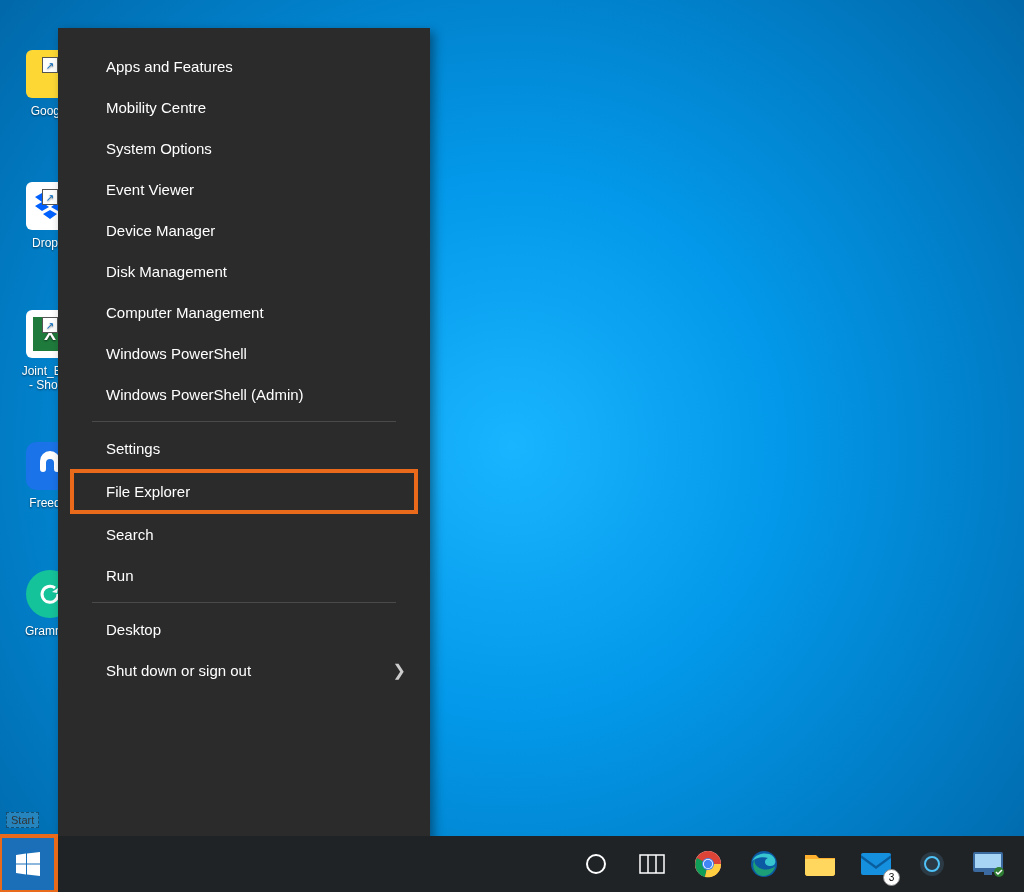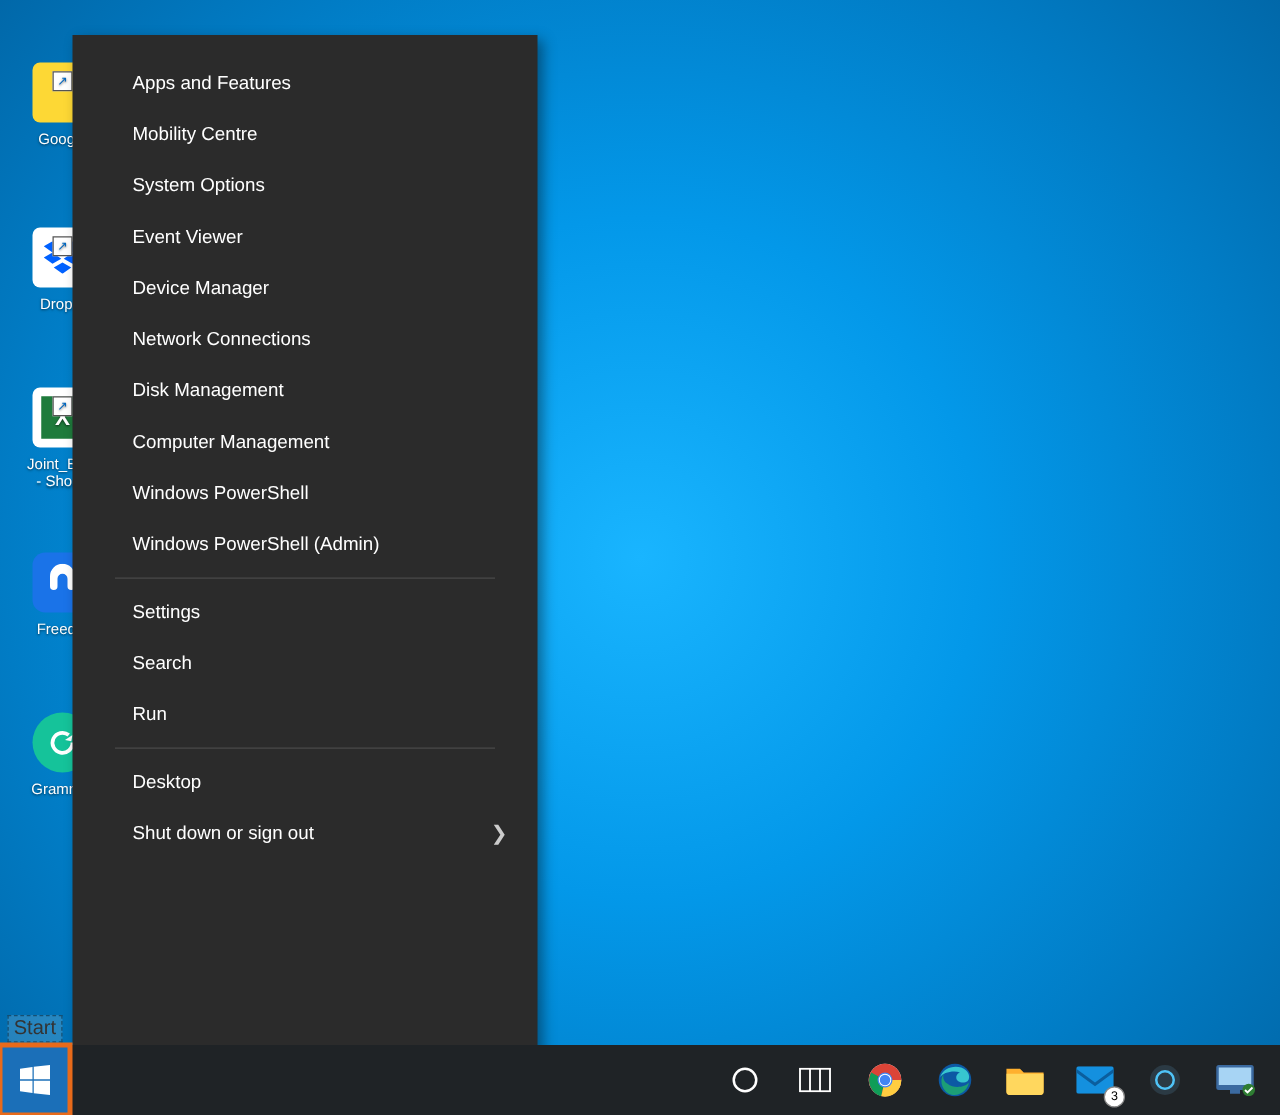--- a/index.html
+++ b/index.html
@@ -6,21 +6,21 @@
 .desktop{position:absolute;inset:0;background:radial-gradient(circle at 50% 50%,#19b5ff 0%,#0398e9 40%,#017cc5 75%,#0168a9 100%);}
 .icons-col{position:absolute;left:15px;top:0;width:90px;}
 .dicon{width:70px;text-align:center;color:#fff;font-size:12px;text-shadow:0 1px 2px rgba(0,0,0,.6);margin-bottom:36px;}
 .dicon .glyph{width:48px;height:48px;margin:0 auto 6px;border-radius:6px;display:flex;align-items:center;justify-content:center;}
 .dicon .short{position:absolute;margin-left:0;margin-top:-18px;width:14px;height:14px;background:#fff;border:1px solid #555;display:flex;align-items:center;justify-content:center;font-size:10px;color:#0067c0;}
 .menu{position:absolute;left:58px;top:28px;width:372px;height:838px;background:#2b2b2b;box-shadow:4px 4px 10px rgba(0,0,0,.4);color:#fff;}
 .menu-item{padding:12px 48px;font-size:15px;cursor:default;display:flex;align-items:center;position:relative;text-align:center;}
 .menu hr{border:none;border-top:1px solid #4a4a4a;margin:6px 34px;}
 .expand{position:absolute;right:24px;font-size:16px;color:#ccc;}
 .hl-orange{outline:4px solid #e86a1a;outline-offset:-2px;}
-.start-label{position:absolute;left:6px;top:812px;font-size:16px;background:rgba(255,255,255,.15);border:1px dashed rgba(0,0,0,.4);color:#333;padding:1px 4px;}
+.start-label{position:absolute;left:6px;top:812px;font-size:11px;background:rgba(255,255,255,.15);border:1px dashed rgba(0,0,0,.4);color:#333;padding:1px 4px;}
 .taskbar{position:absolute;left:0;right:0;bottom:0;height:56px;background:#1f2326;display:flex;align-items:center;}
 .start-btn{width:56px;height:56px;background:#1b6fb8;display:flex;align-items:center;justify-content:center;outline:4px solid #e86a1a;outline-offset:-2px;}
 .tb-spacer{flex:1;}
 .tb-icon{width:44px;height:40px;display:flex;align-items:center;justify-content:center;margin:0 6px;position:relative;}
 .badge{position:absolute;right:-2px;bottom:-2px;background:#fff;color:#000;font-size:10px;border-radius:50%;width:15px;height:15px;display:flex;align-items:center;justify-content:center;border:1px solid #888;}
 svg{display:block;}
 </style>
 </head>
 <body>
 
@@ -82,37 +82,37 @@
     <div class="menu-item">
         <span>System Options</span>
       </div>
     <div class="menu-item">
         <span>Event Viewer</span>
       </div>
     <div class="menu-item">
         <span>Device Manager</span>
       </div>
     <div class="menu-item">
-        <span>Network Connections</span>
-      </div>
-    <div class="menu-item">
         <span>Disk Management</span>
       </div>
     <div class="menu-item">
         <span>Computer Management</span>
       </div>
     <div class="menu-item">
         <span>Windows PowerShell</span>
       </div>
     <div class="menu-item">
         <span>Windows PowerShell (Admin)</span>
       </div>
     <hr>
     <div class="menu-item">
         <span>Settings</span>
+      </div>
+    <div class="menu-item hl-orange" style="margin:2px 14px;padding:12px 34px;">
+        <span>File Explorer</span>
       </div>
     <div class="menu-item">
         <span>Search</span>
       </div>
     <div class="menu-item">
         <span>Run</span>
       </div>
     <hr>
     <div class="menu-item">
         <span>Desktop</span>

